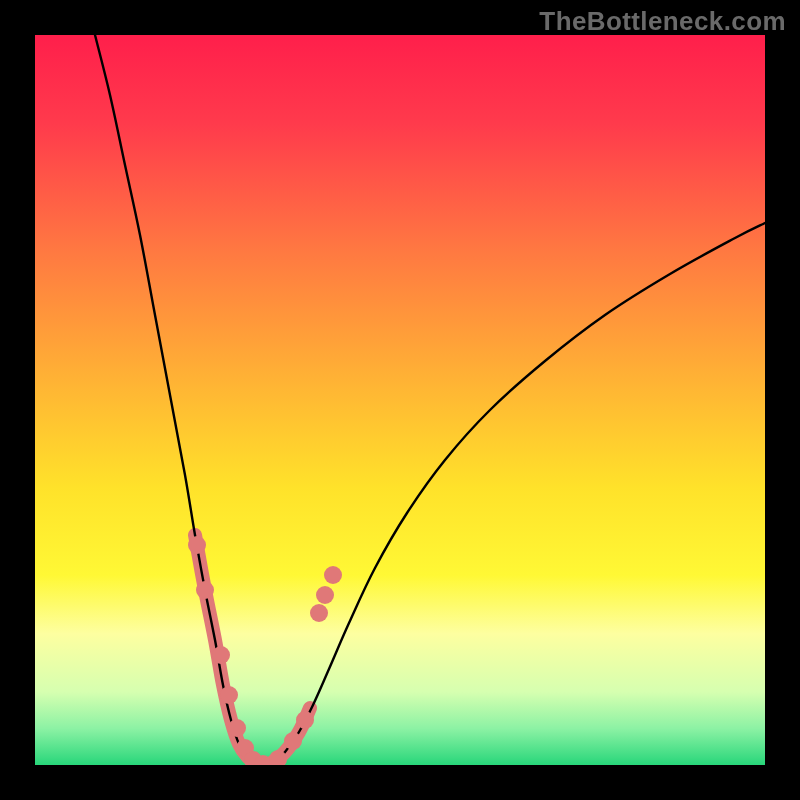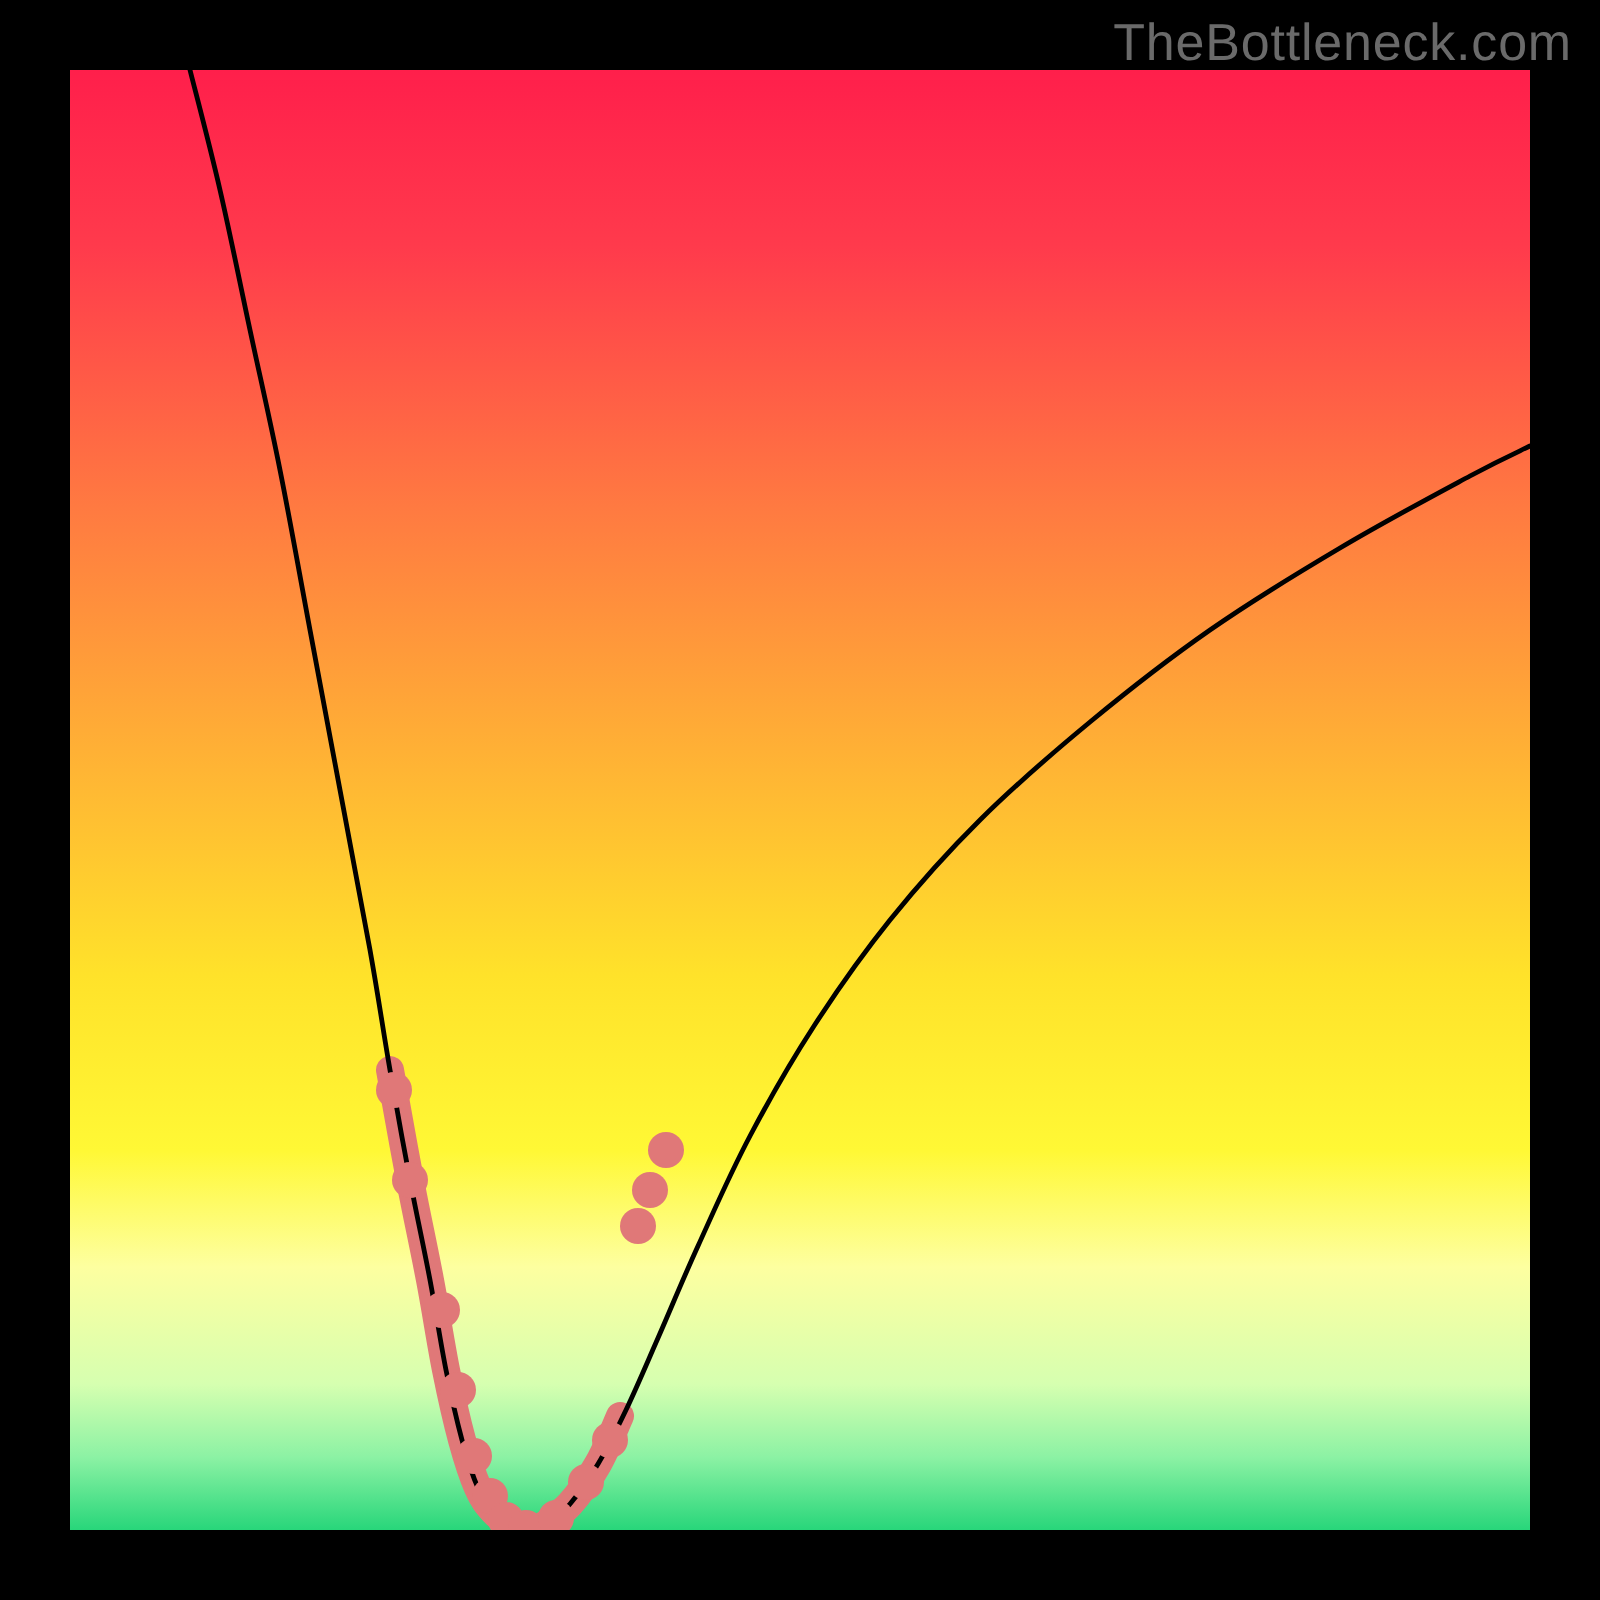--- a/index.html
+++ b/index.html
@@ -25,21 +25,21 @@
     top: 35px;
     width: 730px;
     height: 730px;
   }
   .watermark {
     position: absolute;
     top: 6px;
     right: 14px;
     color: #6a6a6a;
     font-size: 26px;
-    font-weight: 400;
+    font-weight: 700;
     letter-spacing: 0.4px;
     z-index: 5;
   }
   svg {
     display: block;
   }
 </style>
 </head>
 <body>
 

